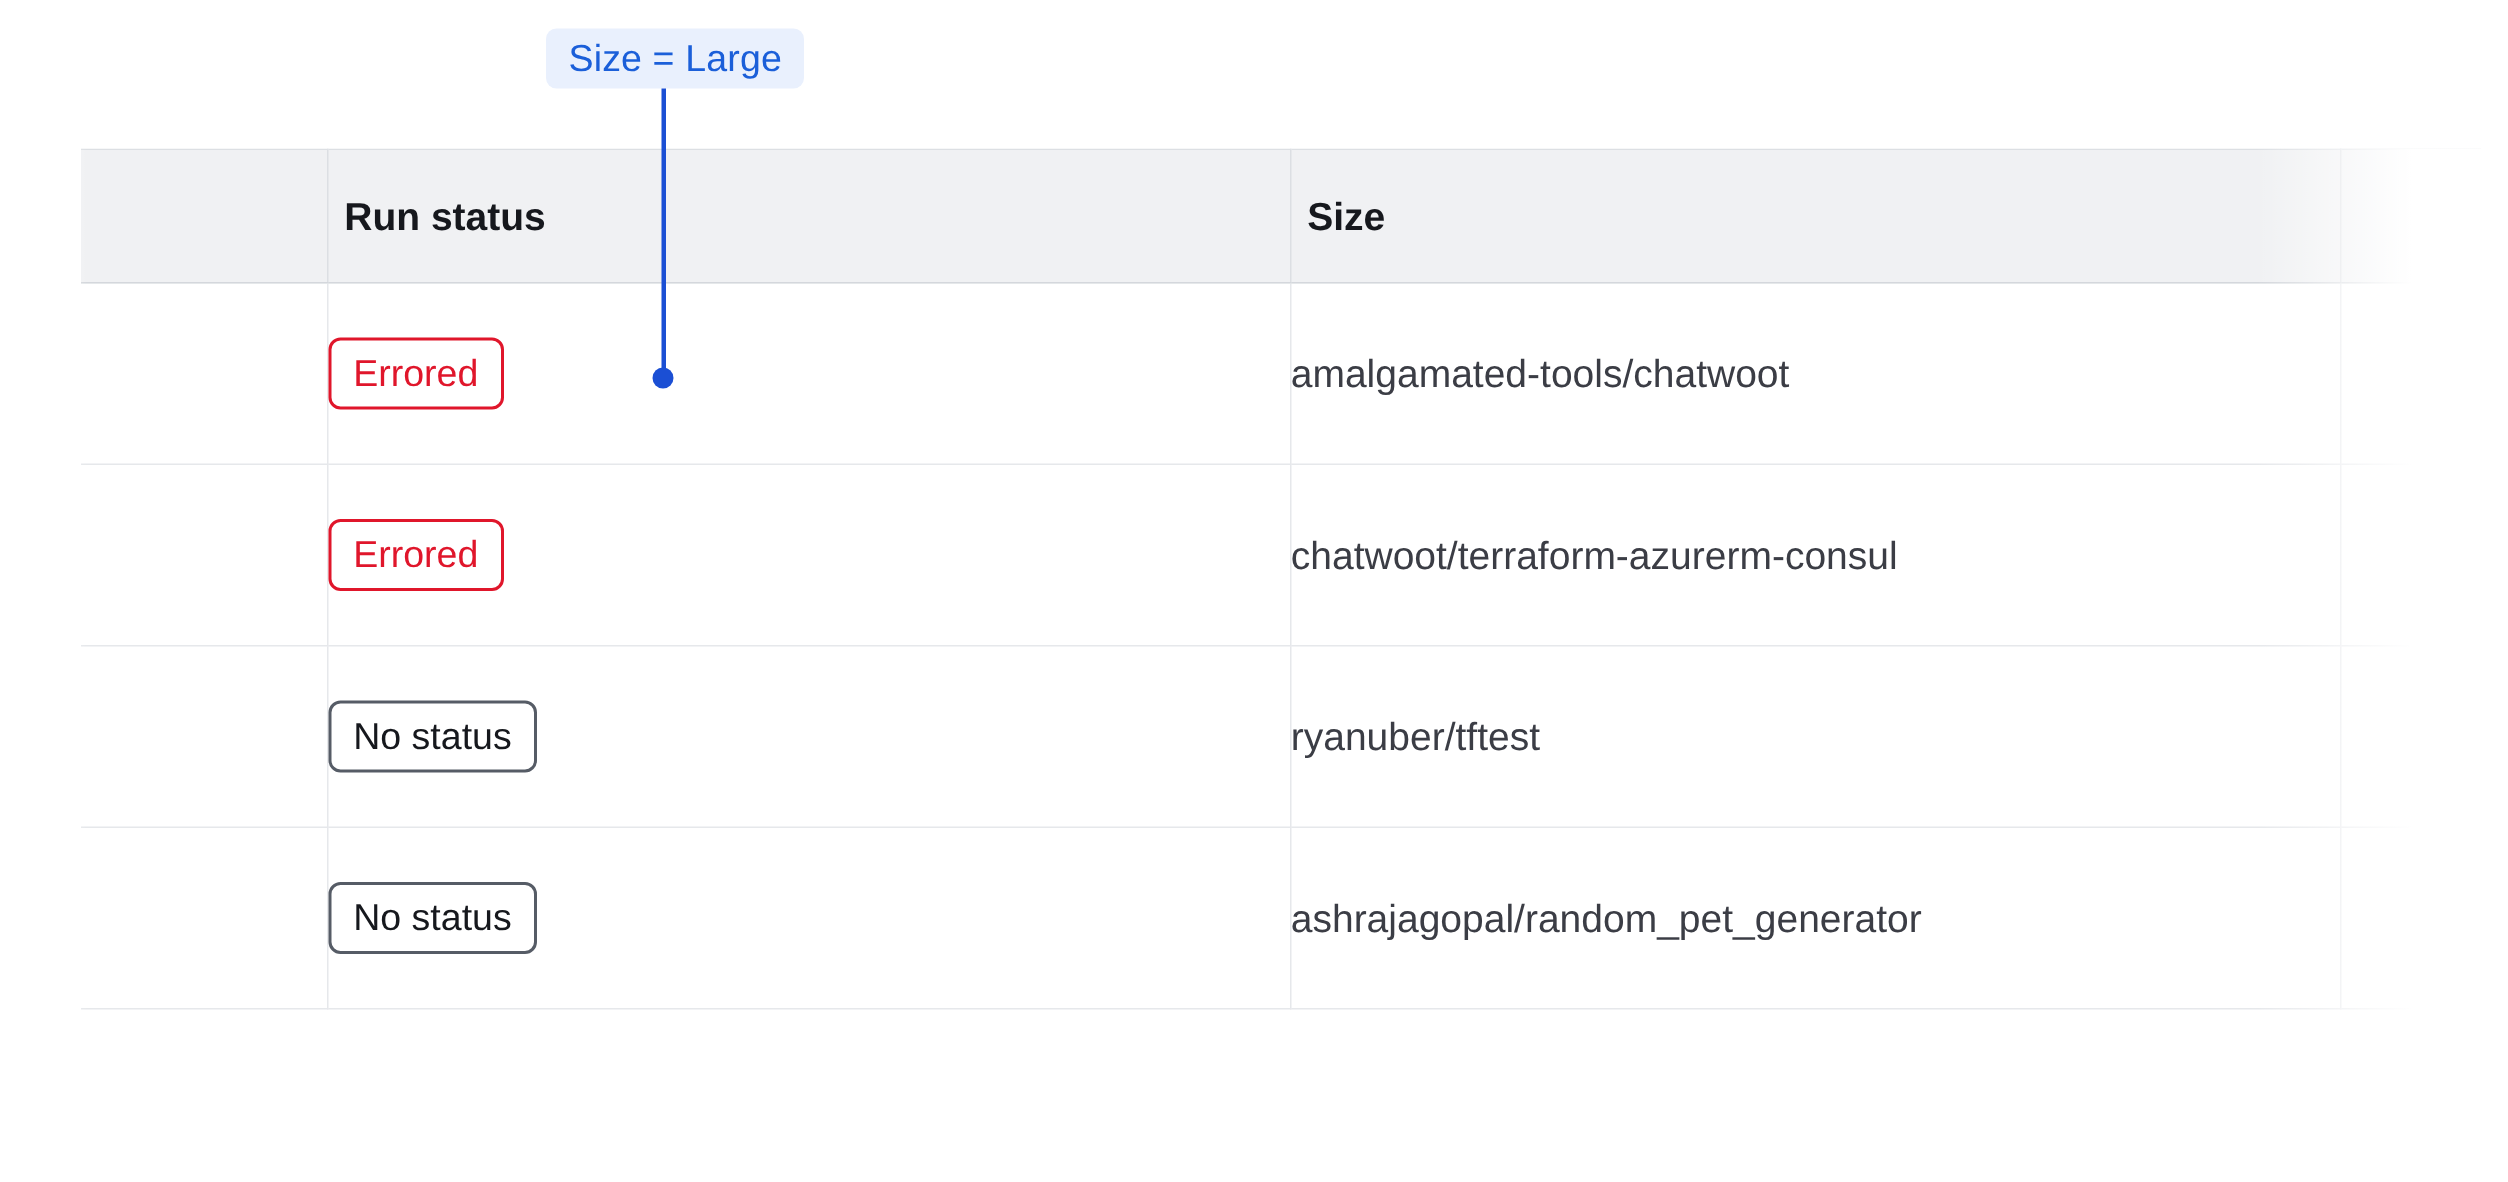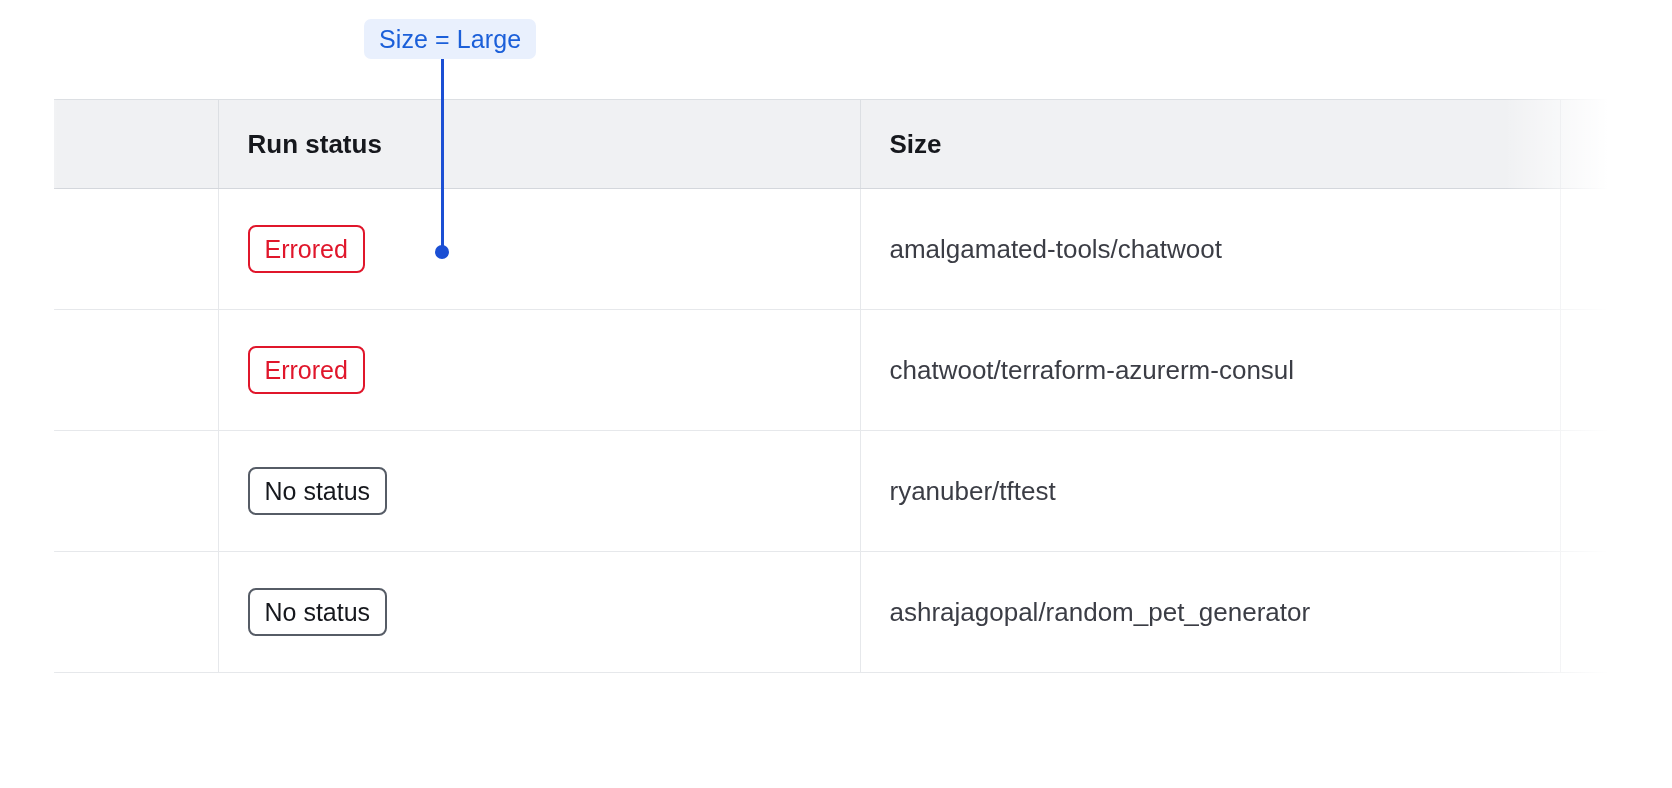--- a/index.html
+++ b/index.html
@@ -85,33 +85,33 @@
     border-bottom: 1px solid #d4d7dc;
     border-right: 1px solid #dcdfe3;
     height: 88px;
     padding: 0;
     text-align: left;
     vertical-align: middle;
     font-weight: bold;
     color: #16181d;
     font-size: 26px;
   }
-  thead th.cell-pad { padding-left: 29px; }
+  thead th.cell-pad { padding-left: 11px; }
   thead th.col-end { border-right: none; }
 
   tbody td {
     border-bottom: 1px solid #e6e8eb;
     border-right: 1px solid #e6e8eb;
     height: 120px;
     padding: 0;
     vertical-align: middle;
     color: #3b3d45;
     font-size: 26px;
   }
-  tbody td.cell-pad { padding-left: 29px; }
+  tbody td.cell-pad { }
   tbody td.col-end { border-right: none; }
   tbody tr:first-child td { border-top: none; }
 
   
   .status-pill {
     display: inline-flex;
     align-items: center;
     justify-content: center;
     height: 44px;
     padding: 0 15px;

